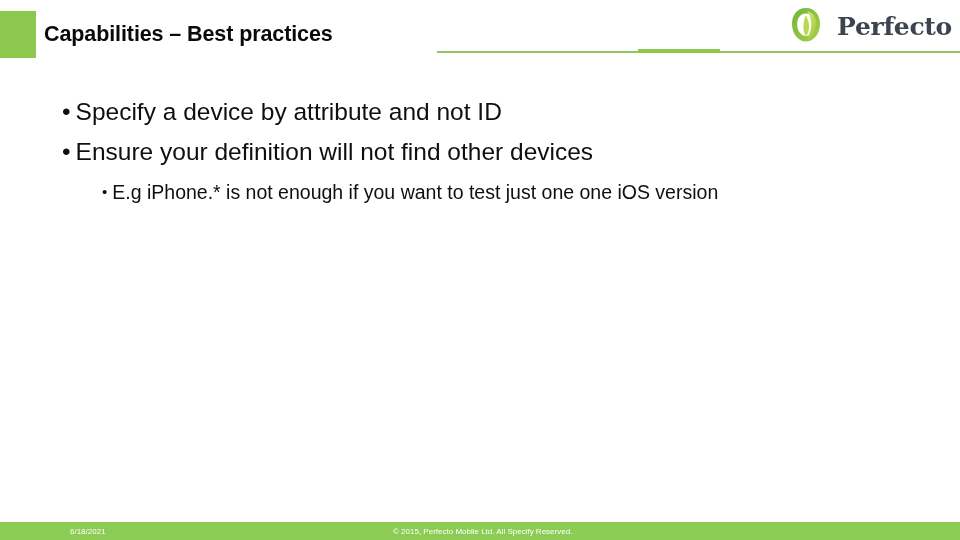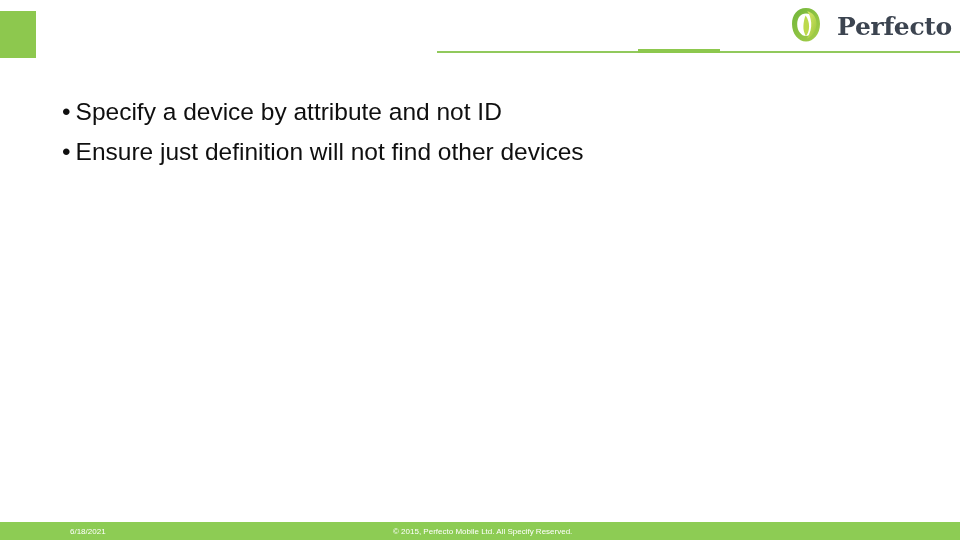--- a/index.html
+++ b/index.html
@@ -153,20 +153,21 @@
   .footer-copy { left: 393px; }
   .footer-page { left: 879px; margin-top: 35px; }
 </style>
 </head>
 <body>
 
 <div class="slide">
 
   <div class="header-accent-block"></div>
 
+  <div class="slide-title">Capabilities – Best practices</div>
 
   <div class="header-rule-thin"></div>
   <div class="header-rule-thick"></div>
 
   <div class="logo">
     <span class="logo-mark">
       <svg viewBox="0 0 30 36" width="30" height="36" xmlns="http://www.w3.org/2000/svg">
         <defs>
           <linearGradient id="leafGrad" x1="0" y1="0" x2="1" y2="1">
             <stop offset="0%" stop-color="#6fb53a"></stop>
@@ -189,23 +190,26 @@
     <span class="logo-wordmark">Perfecto</span>
   </div>
 
   <div class="body-area">
 
     <div class="bullet-l1 bullet-b1">
       <span class="marker">•</span><span>Specify a device by attribute and not ID</span>
     </div>
 
     <div class="bullet-l1 bullet-b2">
-      <span class="marker">•</span><span>Ensure just definition will not find other devices</span>
+      <span class="marker">•</span><span>Ensure your definition will not find other devices</span>
     </div>
 
+    <div class="bullet-l2">
+      <span class="marker">•</span><span>E.g iPhone.* is not enough if you want to test just one one iOS version</span>
+    </div>
 
   </div>
 
   <div class="footer-bar"></div>
   <div class="footer-text footer-date">6/18/2021</div>
   <div class="footer-text footer-copy">© 2015, Perfecto Mobile Ltd. All Specify Reserved.</div>
   <div class="footer-text footer-page">22</div>
 
 </div>
 

